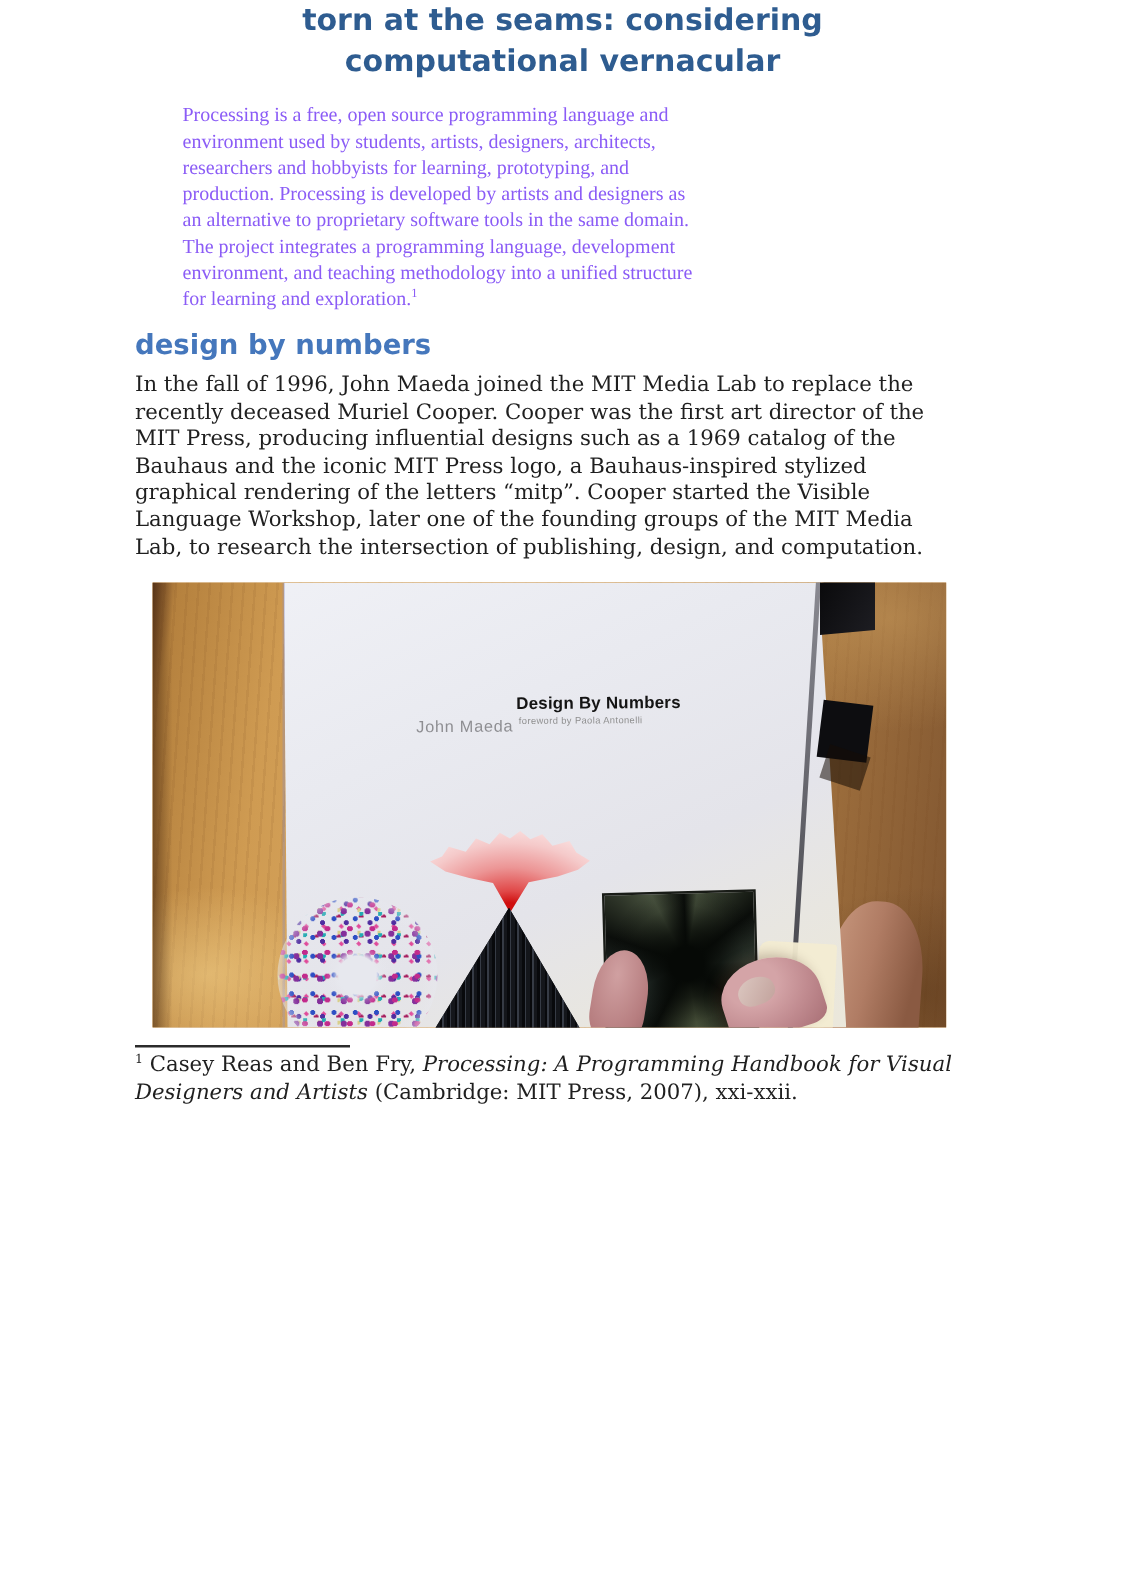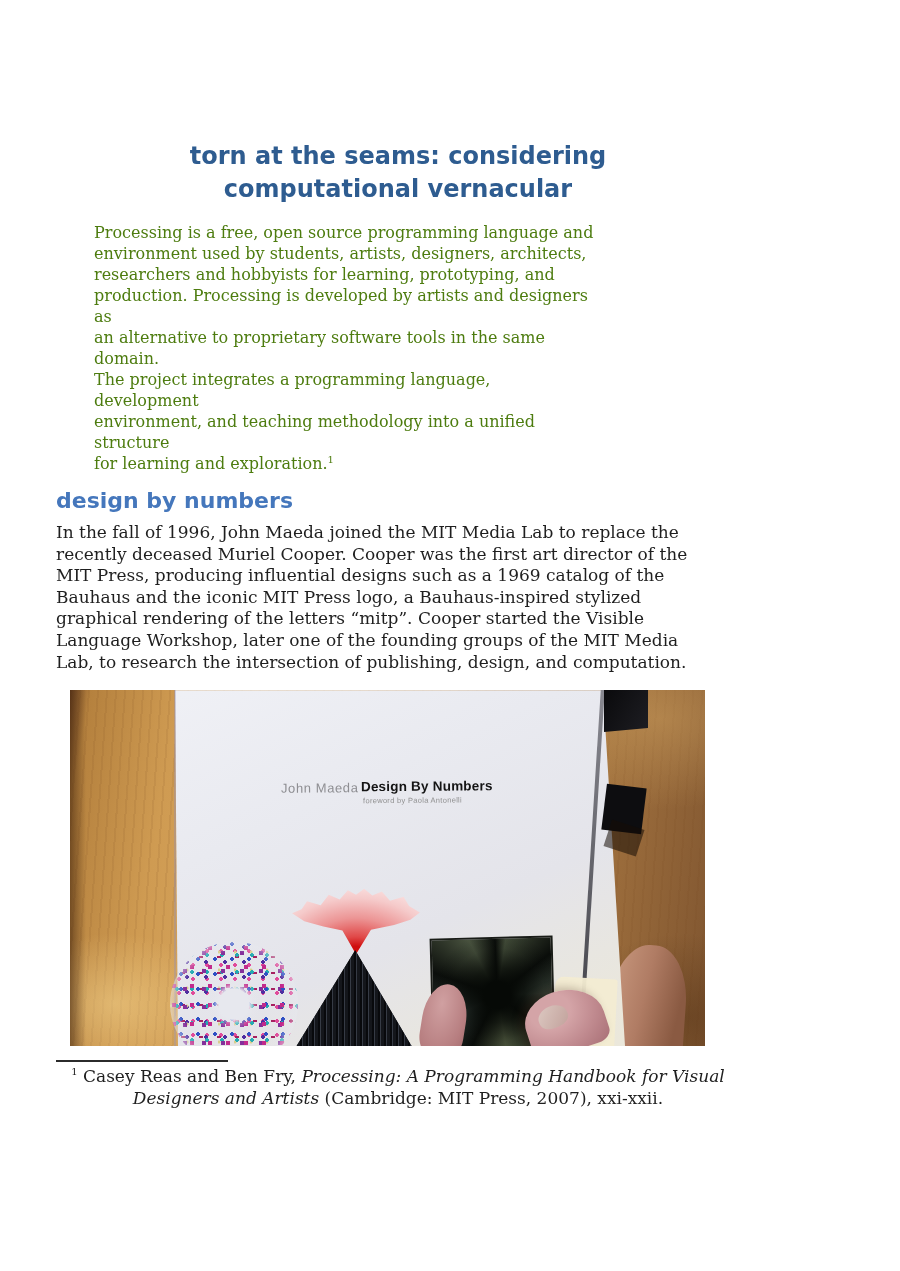--- a/index.html
+++ b/index.html
@@ -1,33 +1,33 @@
 <!DOCTYPE html>
 <html><head>
 <meta charset="utf-8">
 <style>
   html,body{margin:0;padding:0;background:#ffffff;}
   body{
     width:900px;height:1271px;position:relative;overflow:hidden;
     font-family:"DejaVu Serif", serif;color:#1f1f1f;
   }
-  .content{width:684px;margin-left:56px;padding-top:140px;}
+  .content{width:684px;margin-left:108px;}
   [data-bind-lines]{white-space:pre-line;}
 
   .doc-title{
     width:540px;margin:0 auto;text-align:center;
     font-family:"DejaVu Sans", sans-serif;font-weight:bold;
     font-size:24px;line-height:33px;color:#2e5c90;
   }
   .author{
     margin-top:18px;text-align:center;font-size:16.5px;line-height:22px;color:#121212;
   }
   .quote{
     margin:16px 0 0 38px;width:500px;
-    font-size:16px;line-height:21px;color:#4d7c0f;
+    font-size:16px;line-height:21px;color:#8b5cf6;font-family:Liberation Serif, serif;
   }
   sup.fnref{font-size:10px;vertical-align:super;line-height:0;}
   .para{margin-top:15px;font-size:17px;line-height:21.5px;}
   .para.second{margin-top:8px;line-height:21.6px;}
   .section-heading{
     margin:14px 0 0 0;font-family:"DejaVu Sans", sans-serif;font-weight:bold;
     font-size:22px;line-height:26px;color:#4577bc;
   }
 
   
@@ -61,21 +61,21 @@
   .book-edge{
     left:531px;top:-4px;width:4px;height:368px;
     background:linear-gradient(#8a8a92,#3c3c42);
     transform:rotate(3.6deg);transform-origin:top center;
   }
   .tab-1{left:534px;top:-2px;width:44px;height:42px;background:linear-gradient(120deg,#0a0a0c,#1d1d22);transform:skewY(-5deg);}
   .tab-2{left:534px;top:96px;width:40px;height:46px;background:#0d0d10;transform:rotate(7deg);}
   .tab-2-shadow{left:537px;top:134px;width:34px;height:28px;background:rgba(22,13,6,.55);transform:rotate(18deg);}
 
   .cover-text{left:211px;top:88px;width:220px;height:36px;transform:rotate(-.4deg);}
-  .cover-author{left:0;top:2px;font-family:"Liberation Sans",sans-serif;font-size:13px;color:#8e8e92;letter-spacing:.6px;}
+  .cover-author{left:0;top:19px;font-family:"Liberation Sans",sans-serif;font-size:13px;color:#8e8e92;letter-spacing:.6px;}
   .cover-title{left:80px;top:1px;font-family:"Liberation Sans",sans-serif;font-weight:bold;font-size:13.5px;color:#141414;letter-spacing:.2px;}
   .cover-foreword{left:82px;top:18px;font-family:"Liberation Sans",sans-serif;font-size:7.5px;color:#8f8f8f;letter-spacing:.3px;}
 
   .torus{
     left:100px;top:252px;width:128px;height:124px;border-radius:50%;
     background-image:
       radial-gradient(2.3px 2.3px at 4px 6px,  #c22a8c 97%, rgba(0,0,0,0)),
       radial-gradient(2px   2px   at 11px 2px, #2e4fc4 97%, rgba(0,0,0,0)),
       radial-gradient(2.5px 2.5px at 15px 11px,#842f9b 97%, rgba(0,0,0,0)),
       radial-gradient(1.8px 1.8px at 7px 13px, #24aab2 97%, rgba(0,0,0,0)),
@@ -132,21 +132,21 @@
   }
   .thumb-nail{
     left:468px;top:316px;width:30px;height:22px;
     border-radius:50% 50% 42% 42%;
     background:linear-gradient(135deg,#dcc8c1,#c2a29c);
     transform:rotate(-22deg);
   }
 
   
   .footnote-rule{margin-top:14px;width:172px;height:0;border-top:2px solid #2b2b2b;}
-  .footnote{margin-top:4px;font-size:17px;line-height:21.5px;text-align:center;}
+  .footnote{margin-top:4px;font-size:17px;line-height:21.5px;}
   .footnote .it{font-style:italic;}
 </style>
 </head>
 <body>
 
 <div class="content">
 
   <h1 class="doc-title" data-bind-lines="article.title_lines">torn at the seams: considering
 computational vernacular</h1>
 

